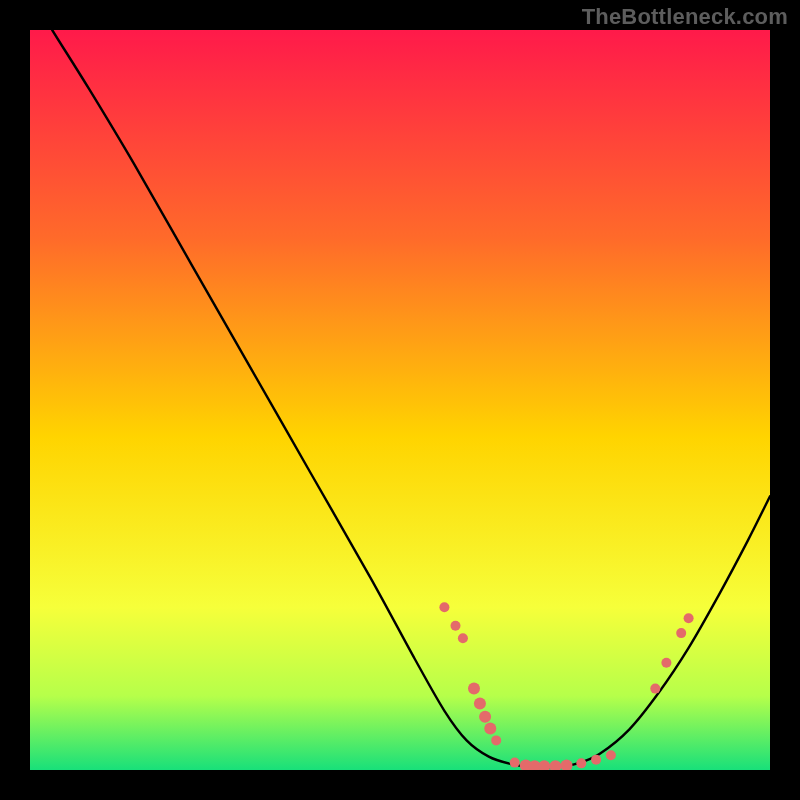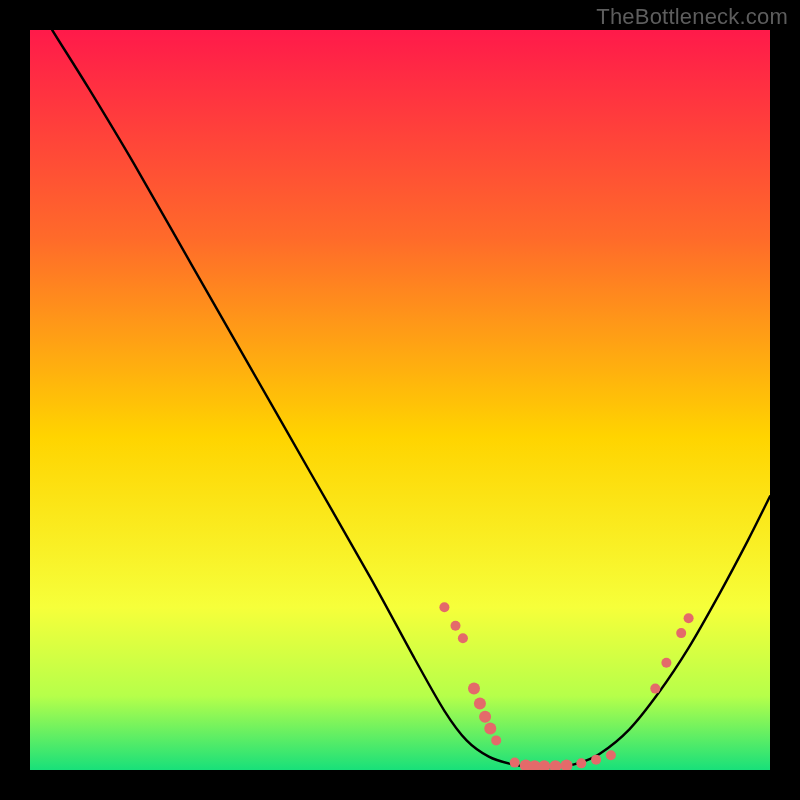--- a/index.html
+++ b/index.html
@@ -25,21 +25,21 @@
     top: 0;
     width: 740px;
     height: 740px;
   }
   .watermark {
     position: absolute;
     top: 4px;
     right: 12px;
     color: #5d5d5d;
     font-size: 22px;
-    font-weight: 400;
+    font-weight: 700;
     letter-spacing: 0.2px;
     user-select: none;
   }
   svg {
     display: block;
   }
 </style>
 </head>
 <body>
 

